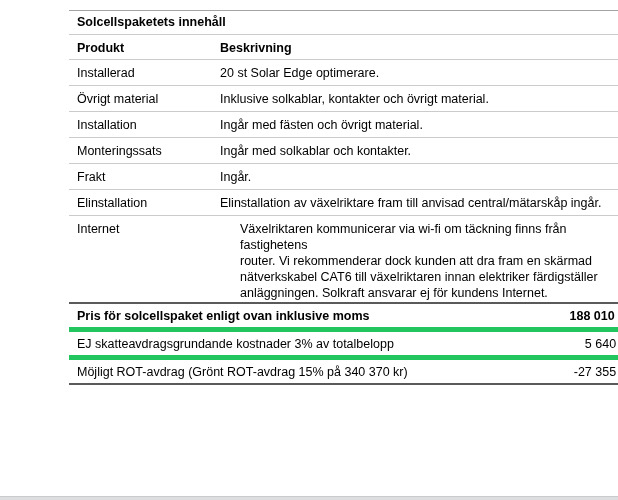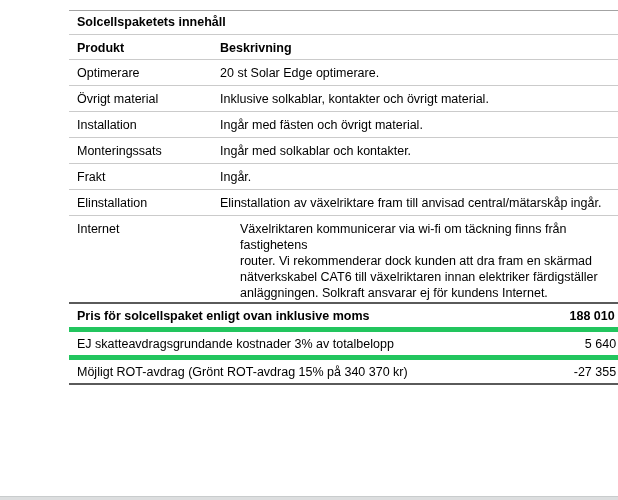--- a/index.html
+++ b/index.html
@@ -73,21 +73,21 @@
   <div class="title-row">Solcellspaketets innehåll</div>
 
   <div class="header-row">
     <div class="c1">Produkt</div>
     <div class="c2">Beskrivning</div>
   </div>
 
   <div class="rows">
 
   <div class="row">
-    <div class="c1">Optimerare</div>
+    <div class="c1">Installerad</div>
     <div class="c2">
           <div>20 st Solar Edge optimerare.</div>
         </div>
   </div>
 
   <div class="row">
     <div class="c1">Övrigt material</div>
     <div class="c2">
           <div>Inklusive solkablar, kontakter och övrigt material.</div>
         </div>

